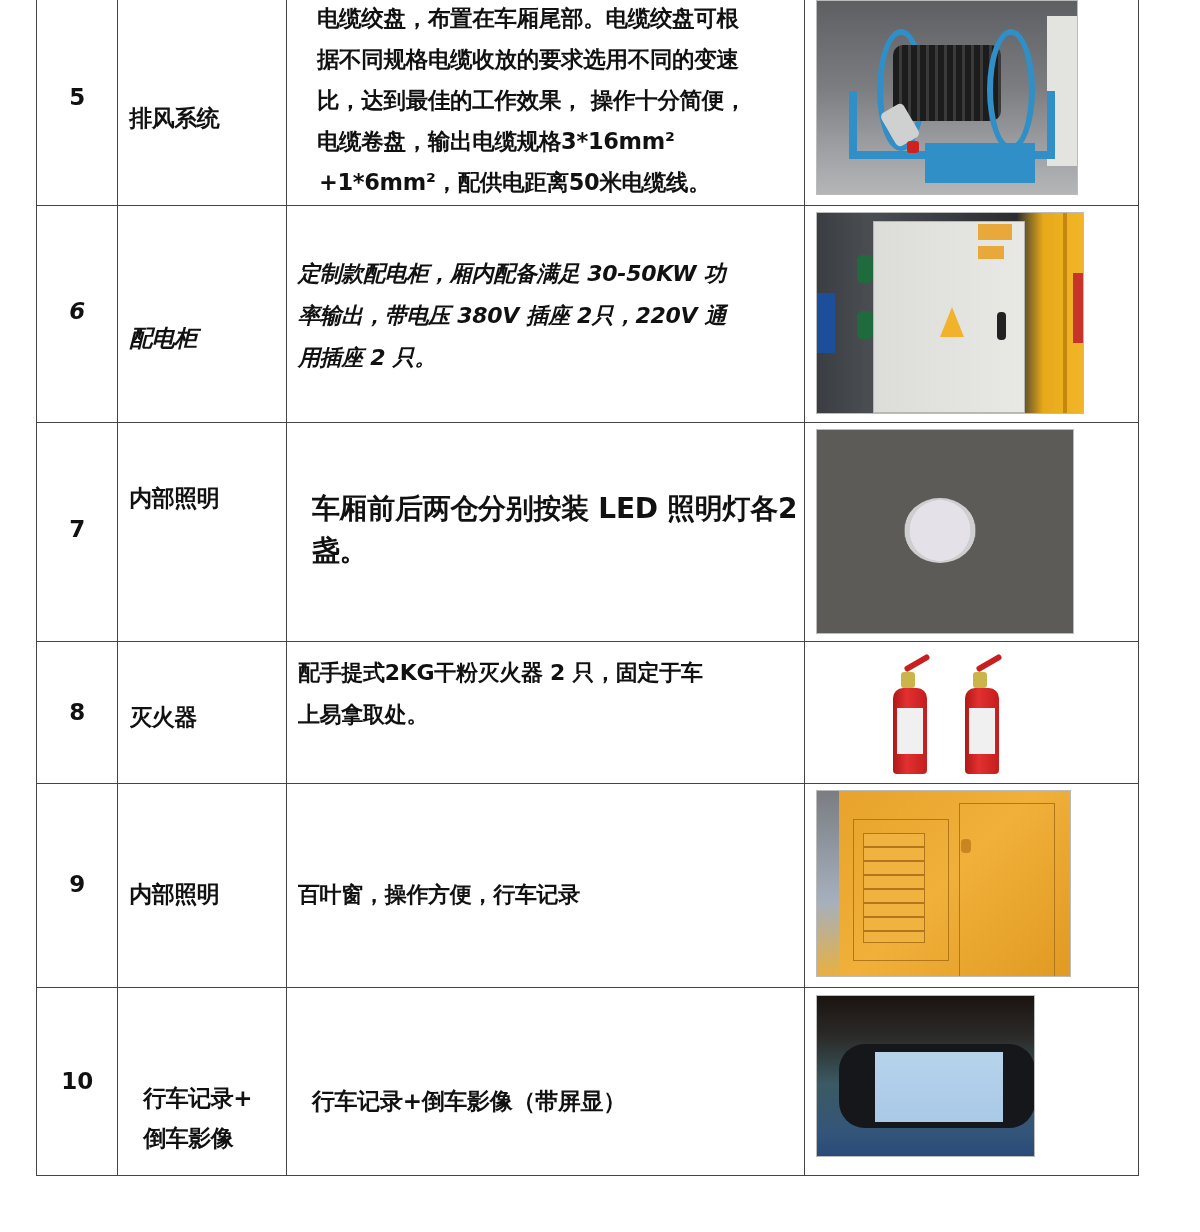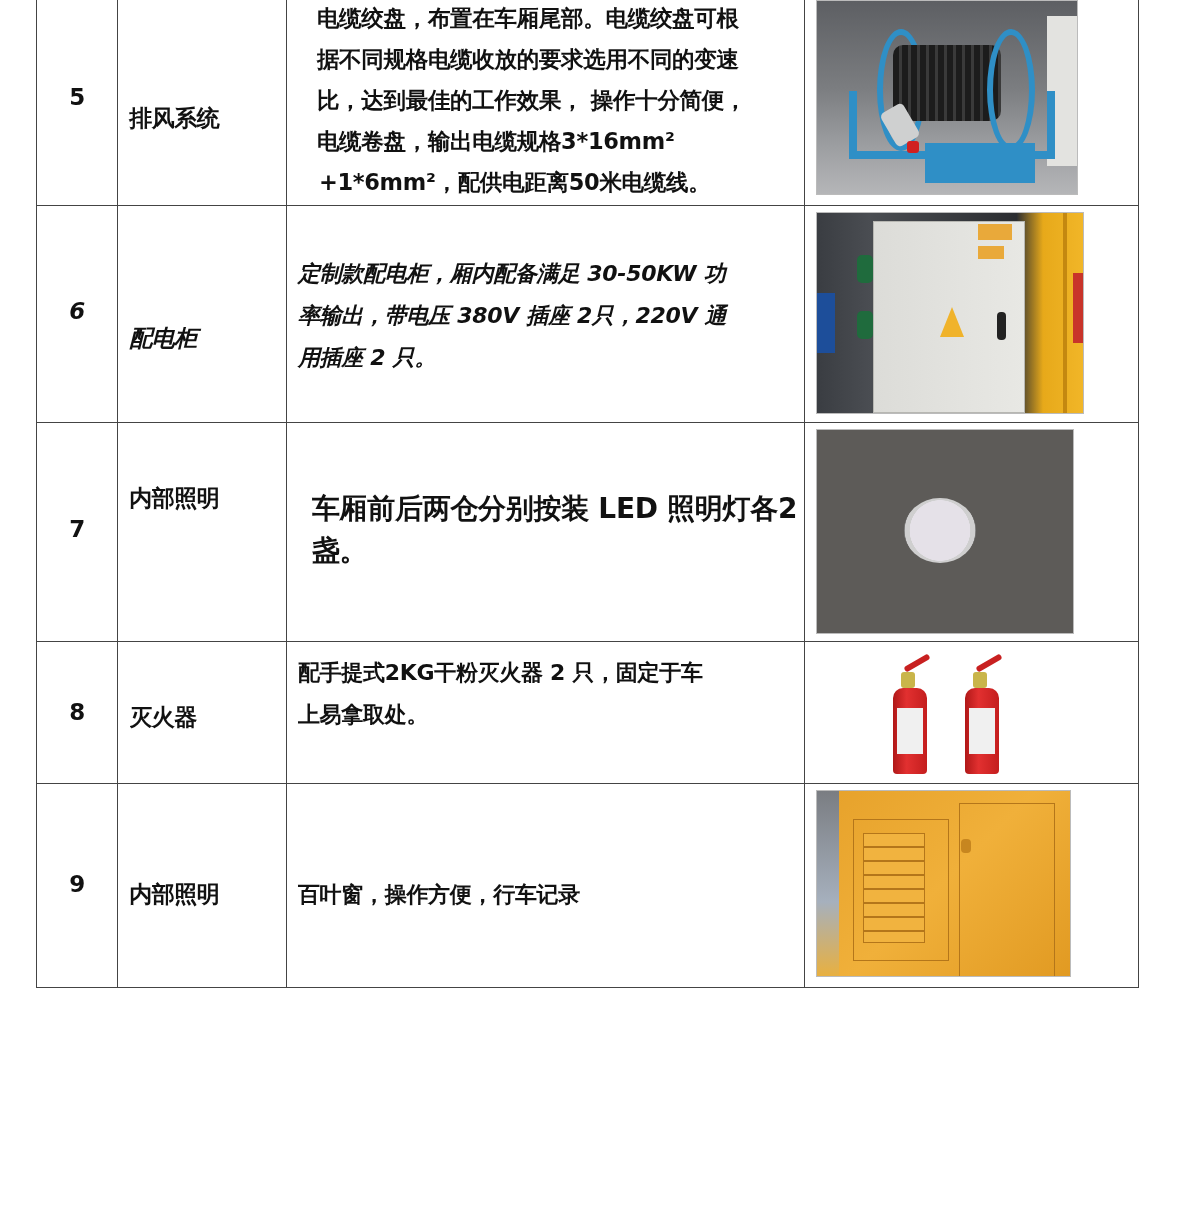--- a/index.html
+++ b/index.html
@@ -184,14 +184,37 @@
       <div class="photo louver-bg" style="top:6px; width:253px; height:185px;">
         <div style="position:absolute; left:0; top:0; width:22px; height:185px; background:linear-gradient(180deg,#7a7d82,#a6b0bd 60%,#e8b040);"></div>
         <div class="slats" style="left:46px; top:42px; width:60px; height:108px;"></div>
         <div class="door" style="left:36px; top:28px; width:94px; height:140px;"></div>
         <div class="door" style="left:142px; top:12px; width:94px; height:175px;"></div>
         <div style="position:absolute; left:144px; top:48px; width:10px; height:14px; border-radius:4px; background:#c7861f;"></div>
       </div>
     </td>
   </tr>
 
+  <tr class="r10">
+    <td>
+      <div class="num" style="top:80px">10</div>
+    </td>
+    <td>
+      <div class="name" style="left:25px; top:90px;">
+        <div>行车记录+</div>
+        <div>倒车影像</div>
+      </div>
+    </td>
+    <td>
+      <div class="desc" style="left:25px; top:92px; font-size:23px;">
+        <div>行车记录+倒车影像（带屏显）</div>
+      </div>
+    </td>
+    <td>
+      <div class="photo mirror-bg" style="top:7px; width:217px; height:160px;">
+        <div class="mirror" style="left:22px; top:48px; width:196px; height:84px;">
+          <div class="screen" style="left:36px; top:8px; width:128px; height:70px;"></div>
+        </div>
+      </div>
+    </td>
+  </tr>
 </tbody>
   </table>
 
 </body></html>

